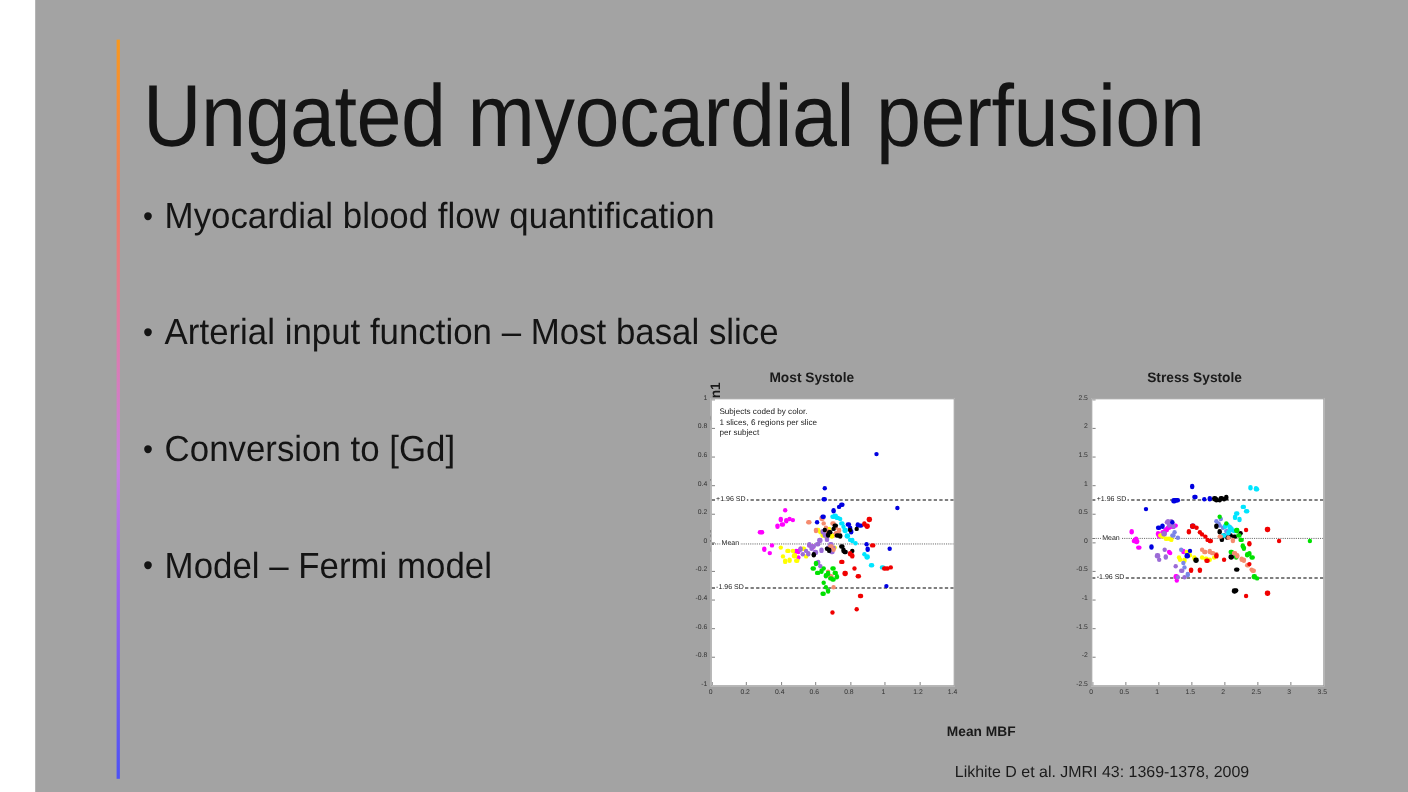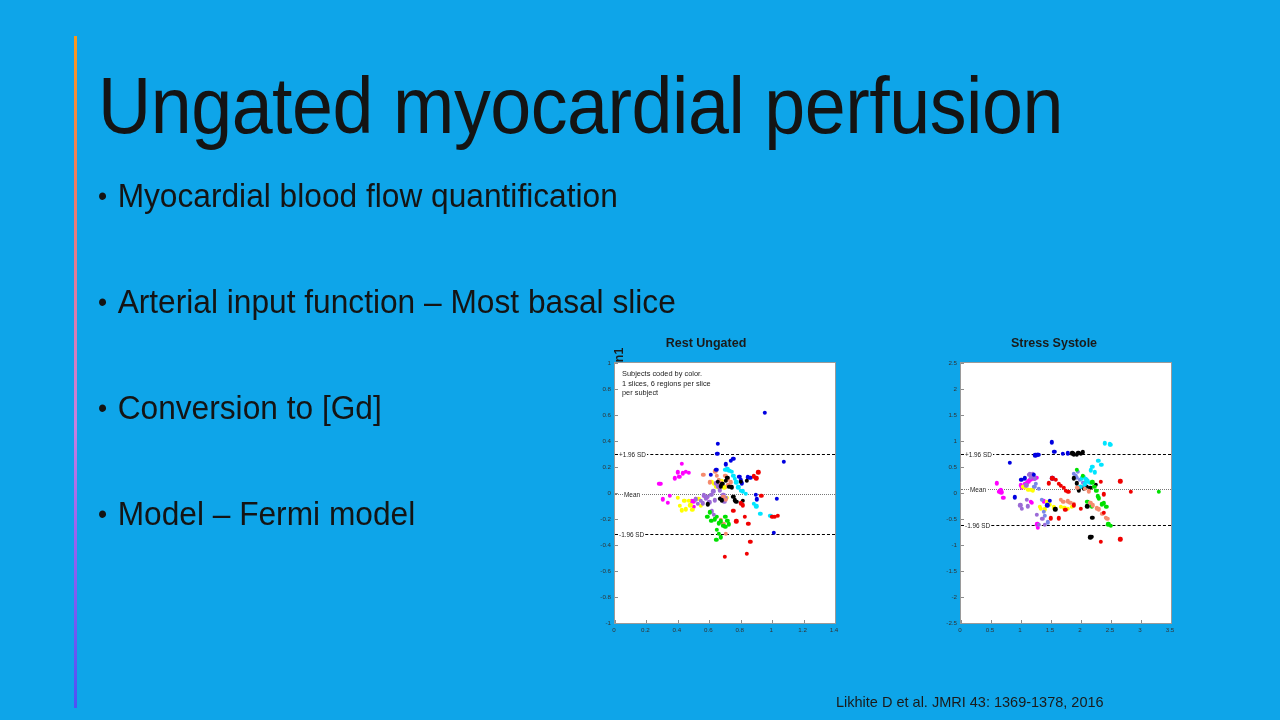--- a/index.html
+++ b/index.html
@@ -1,21 +1,21 @@
 <!DOCTYPE html>
 <html><head>
 <meta charset="utf-8">
 <style>
   html,body{margin:0;padding:0;}
   body{
     width:1280px;height:720px;background:#ffffff;
     font-family:"Liberation Sans", sans-serif;
     overflow:hidden;position:relative;
   }
-  .slide{position:absolute;inset:0;background:#0ea5e9;}
+  .slide{position:absolute;inset:0;background:#a3a3a3;margin-left:32px;}
 
   
   .accent-bar{
     position:absolute;left:74px;top:36px;width:3px;height:672px;
     background:linear-gradient(to bottom,#F8981D 0%,#EE7B62 22%,#DD7BA8 40%,#C780E0 58%,#9B62F0 74%,#4D52F5 100%);
   }
 
   
   .title{
     position:absolute;left:98px;top:62px;width:1100px;
@@ -116,27 +116,28 @@
       <span class="dot">•</span>
       <span>Conversion to [Gd]</span>
     </div>
     <div class="bullet">
       <span class="dot">•</span>
       <span>Model – Fermi model</span>
     </div>
   </div>
 
   <div class="figure">
-    <div class="fig-title rest">Rest Ungated</div>
+    <div class="fig-title rest">Most Systole</div>
     <div class="fig-title stress">Stress Systole</div>
 
     <div class="ylabel">
       <span>Difference between Scan1</span><br>
       <span>and Scan2</span>
     </div>
+    <div class="xlabel">Mean MBF</div>
 
     <div class="panel rest">
       <div class="plot-area" id="plot-0">
           <div class="annot">Subjects coded by color.
 1 slices, 6 regions per slice
 per subject</div>
           <div class="ref-line sd" style="top: 91px;"></div>
           <div class="ref-label" style="top: 91px; left: 3px; background: rgb(255, 255, 255); padding: 0px 1px;">+1.96 SD</div>
           <div class="ref-line mean" style="top: 131.3px;"></div>
           <div class="ref-label" style="top: 131.3px; left: 8px; background: rgb(255, 255, 255); padding: 0px 1px;">Mean</div>
@@ -545,14 +546,14 @@
         <div class="tick x" style="left: 30px;">0.5</div>
         <div class="tick x" style="left: 60px;">1</div>
         <div class="tick x" style="left: 90px;">1.5</div>
         <div class="tick x" style="left: 120px;">2</div>
         <div class="tick x" style="left: 150px;">2.5</div>
         <div class="tick x" style="left: 180px;">3</div>
         <div class="tick x" style="left: 210px;">3.5</div>
       </div>
   </div>
 
-  <div class="citation">Likhite D et al. JMRI 43: 1369-1378, 2016</div>
+  <div class="citation">Likhite D et al. JMRI 43: 1369-1378, 2009</div>
 </div>
 
 </body></html>

